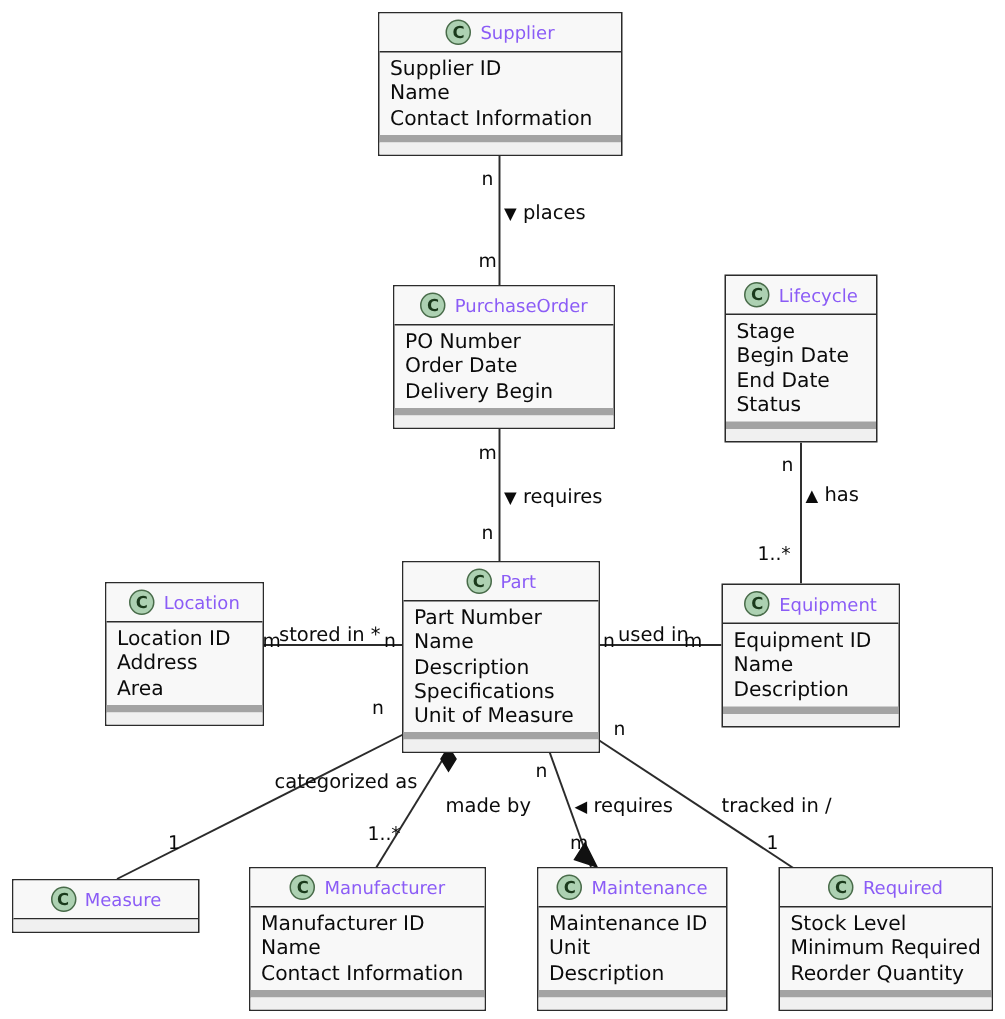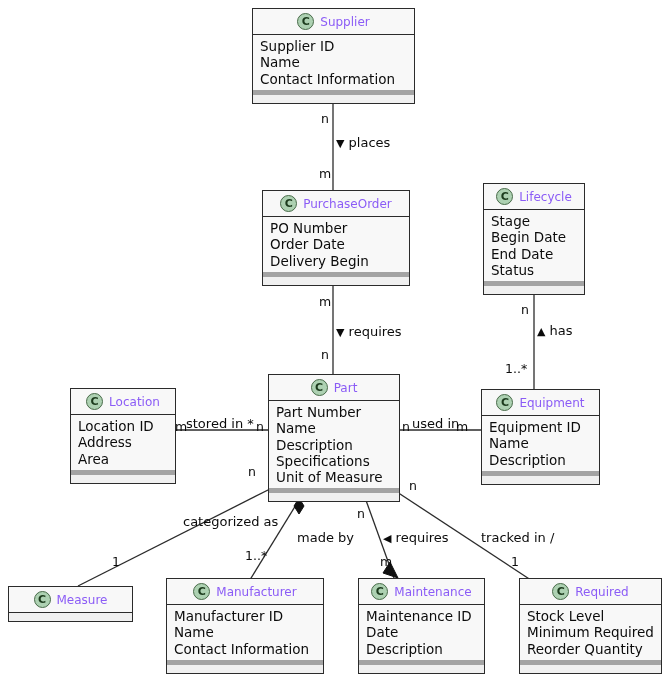--- a/index.html
+++ b/index.html
@@ -229,21 +229,21 @@
     <div class="uml-footer"></div>
   </div>
 
   <div class="uml-class" style="left:358px; top:578px; width:127px;">
     <div class="uml-header">
       <span class="class-icon">C</span>
       <span class="class-title">Maintenance</span>
     </div>
     <div class="uml-attrs">
       <div class="attr">Maintenance ID</div>
-      <div class="attr">Date</div>
+      <div class="attr">Unit</div>
       <div class="attr">Description</div>
     </div>
     <div class="uml-footer"></div>
   </div>
 
   <div class="uml-class" style="left:519px; top:578px; width:143px;">
     <div class="uml-header">
       <span class="class-icon">C</span>
       <span class="class-title">Required</span>
     </div>

